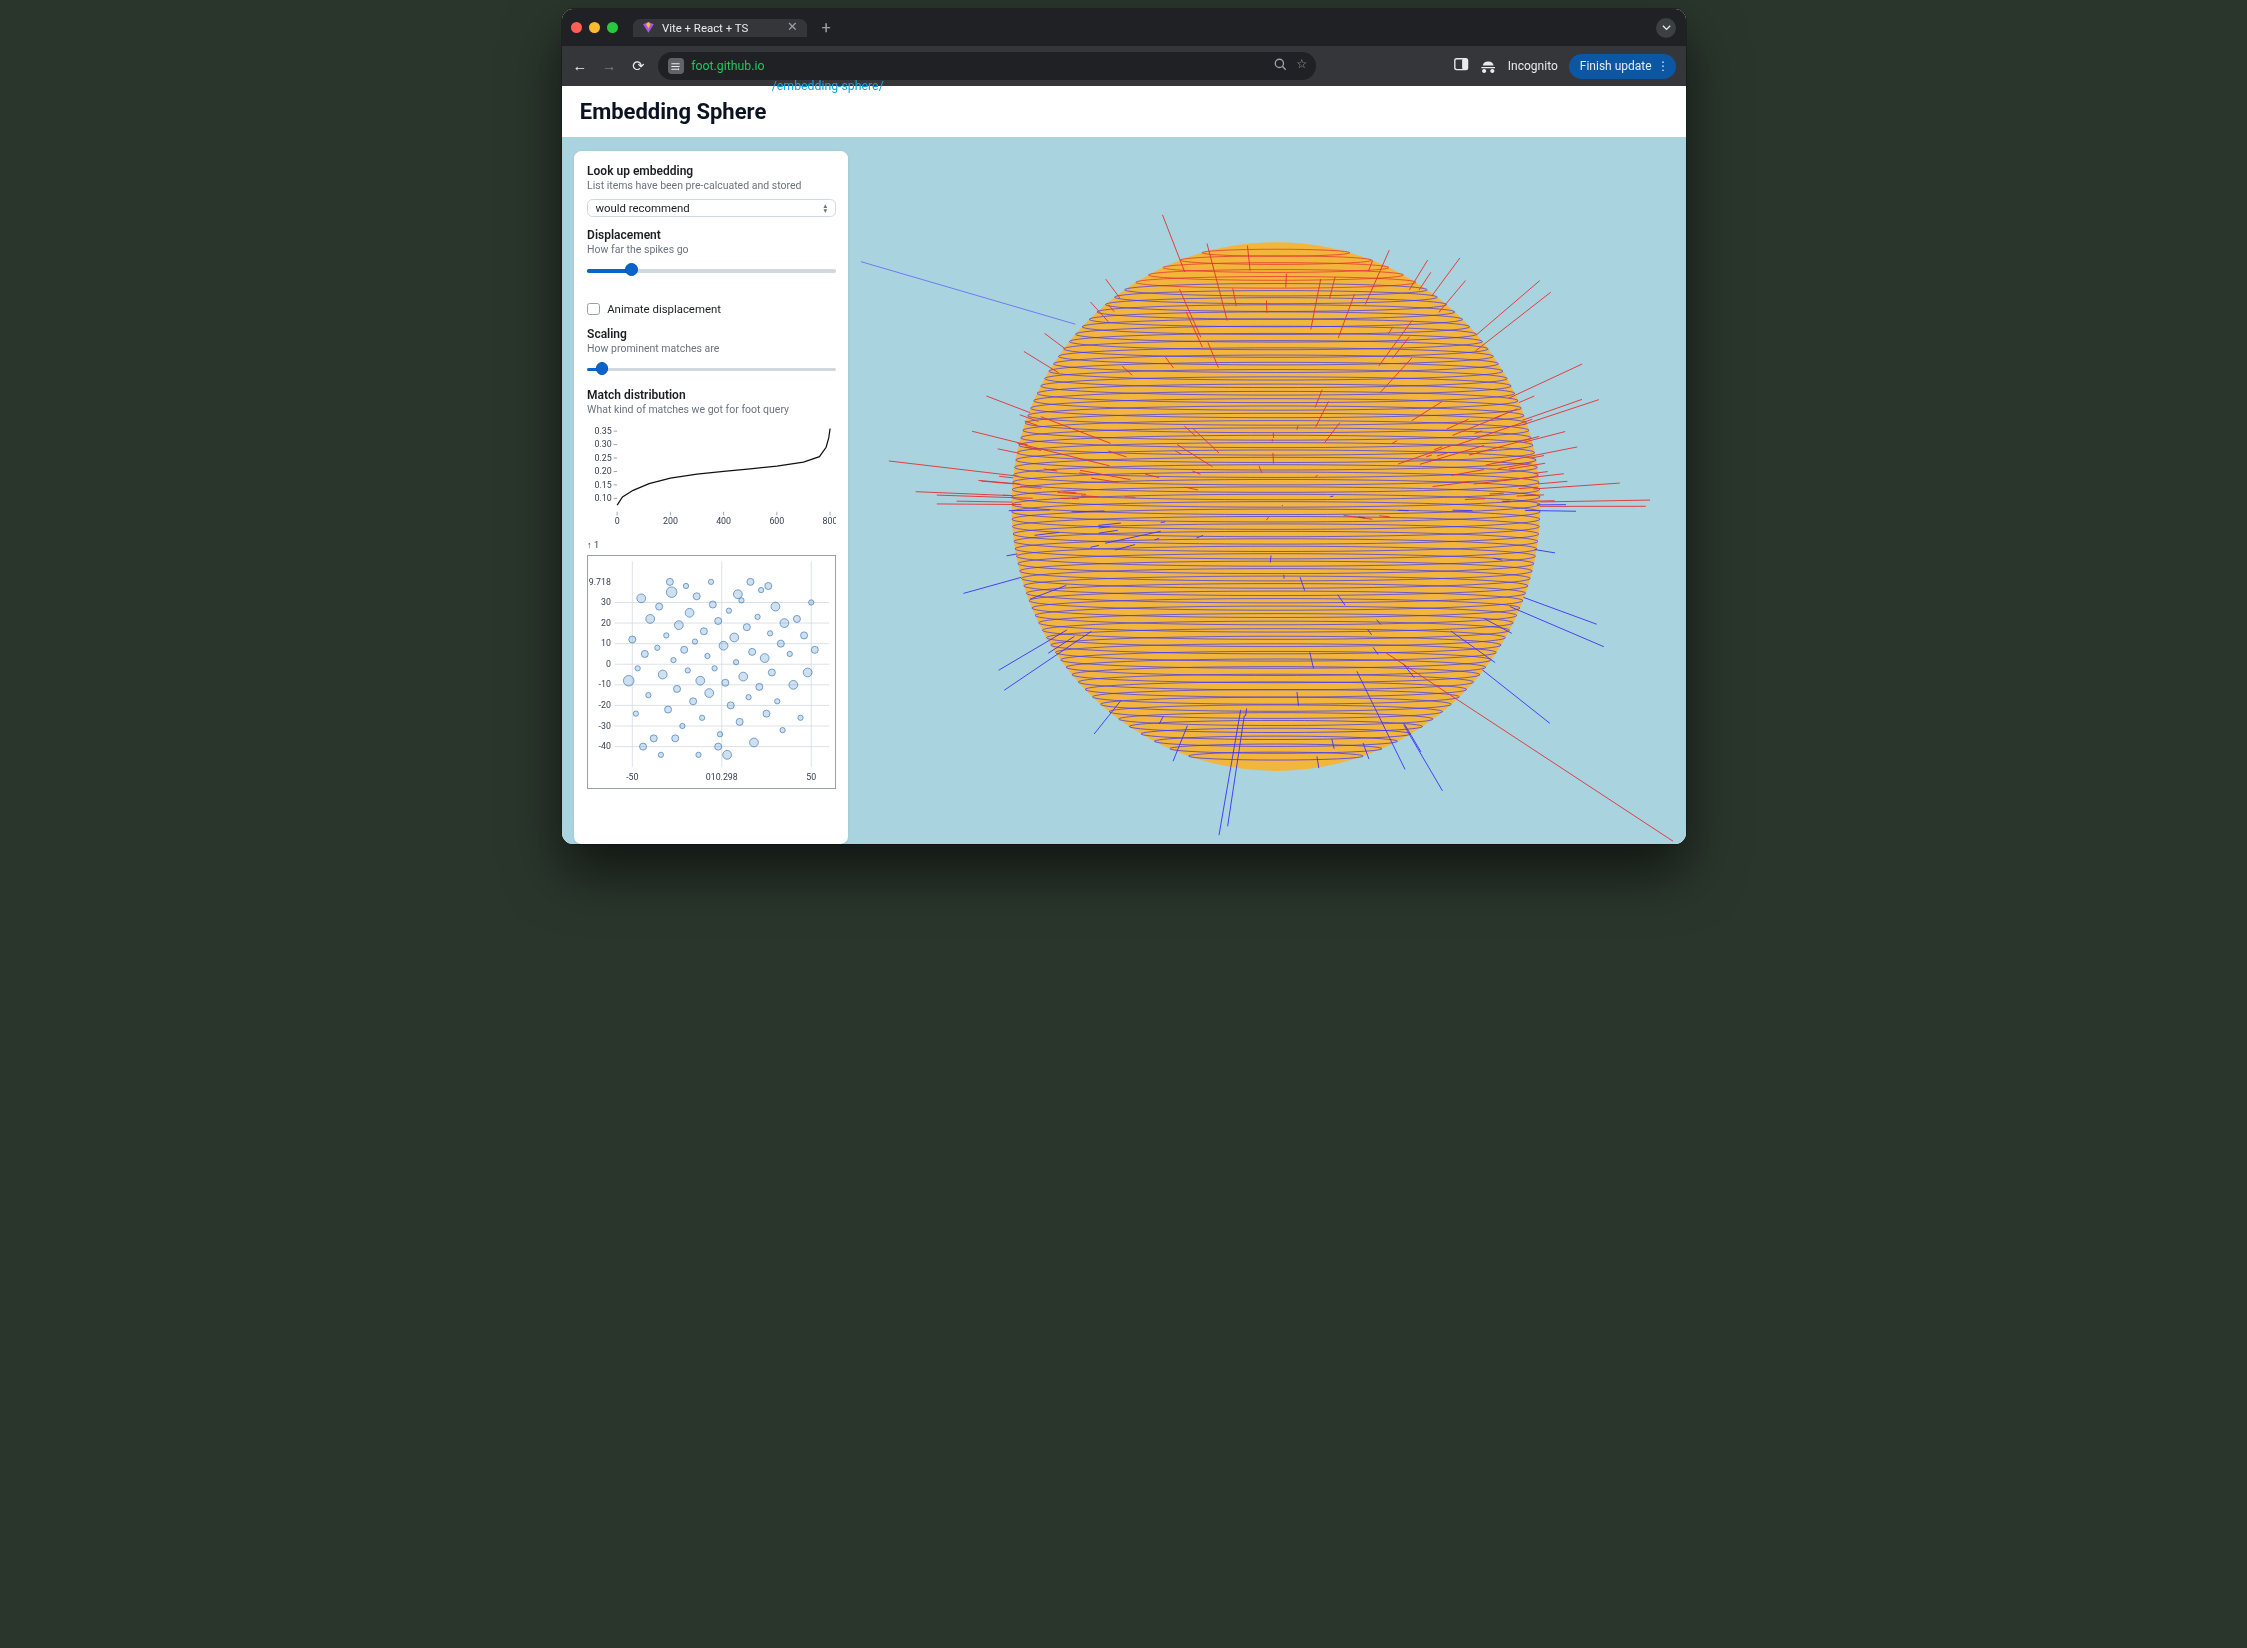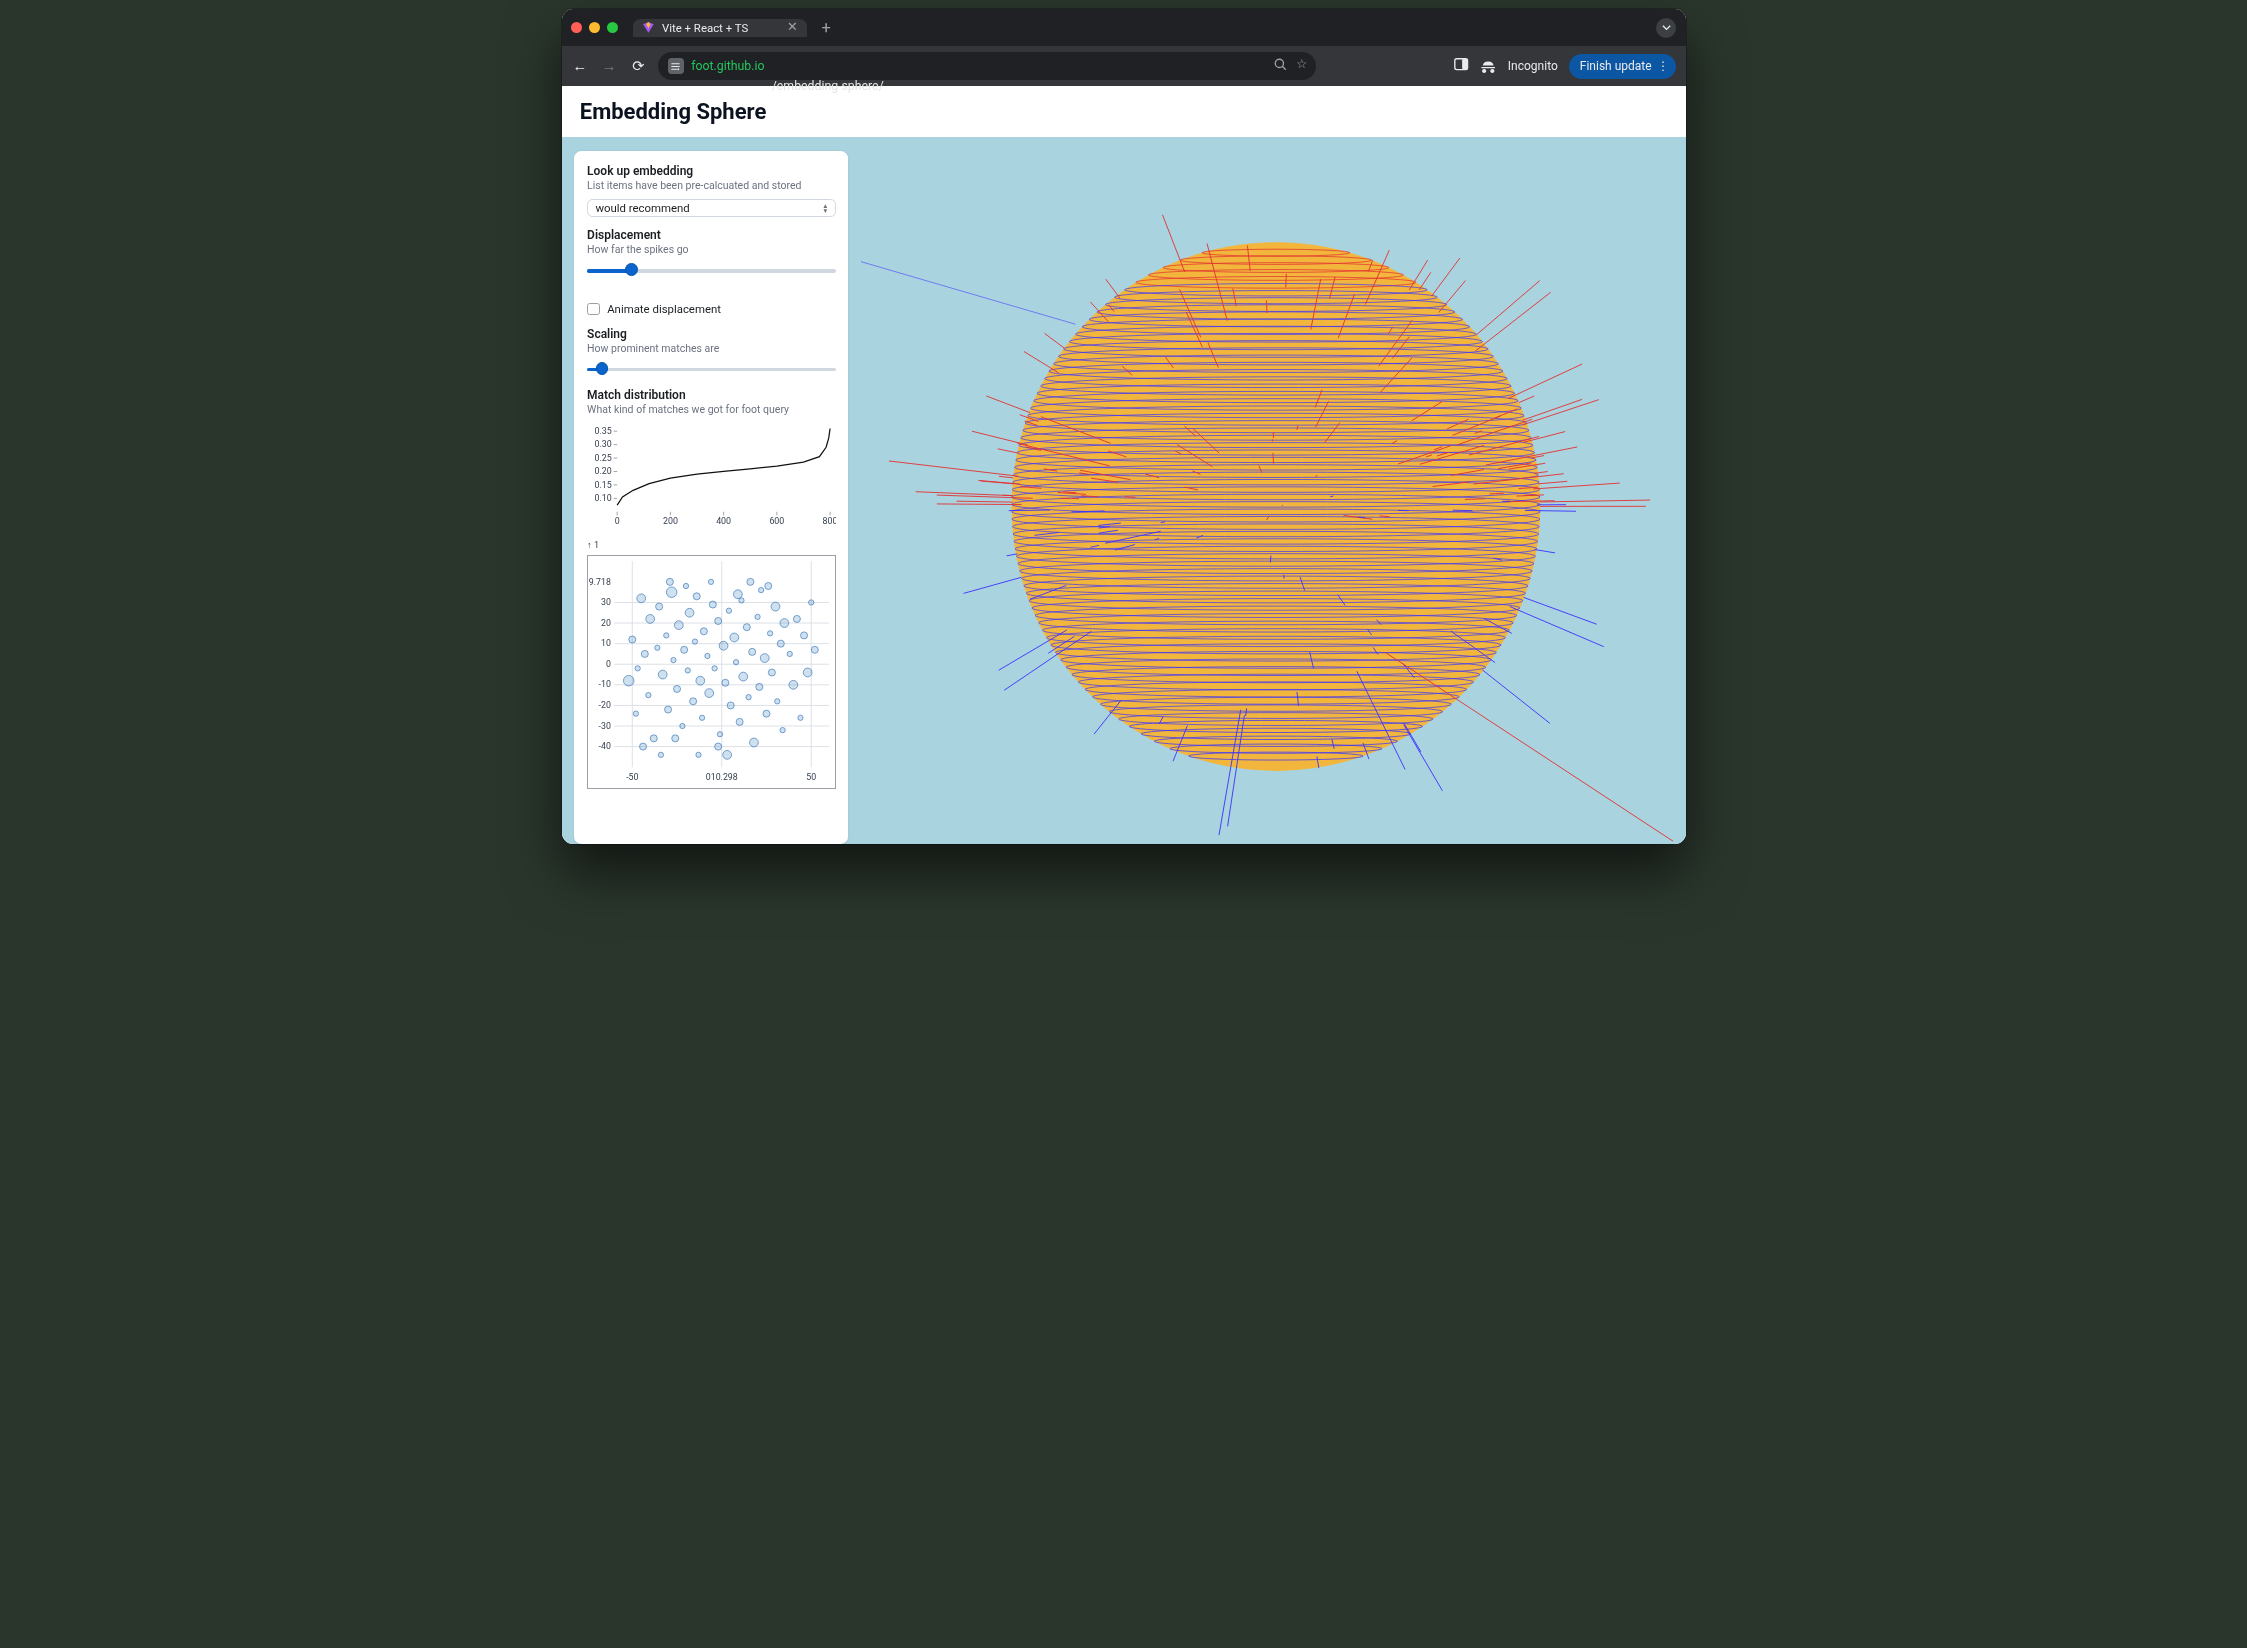--- a/index.html
+++ b/index.html
@@ -68,21 +68,21 @@
     background: #202124;
     border-radius: 14.6px;
     display:flex; align-items:center;
     padding: 0 9.1px;
     color:#e8eaed;
     font-size: 12.3px;
     gap: 7.3px;
   }
   .addr .site-chip { width:16.4px;height:16.4px;border-radius:3.7px;background:#5f6368;display:flex;align-items:center;justify-content:center;font-size:9.1px;color:#e8eaed;}
   .addr .host { color:#22c55e; }
-  .addr .path { color:#e5e5e5;margin-top:40px; }
+  .addr .path { color:#0ea5e9;margin-top:40px; }
   .addr .right { margin-left:auto; display:flex; gap:9.1px; color:#9aa0a6; }
   .toolbar .grow { flex:1; }
   .incog { display:flex; align-items:center; gap:11px; color:#e8eaed; font-size:12px; }
   .incog svg { width:16.4px;height:16.4px; }
   .finish {
     background:#0b57a4; color:#e8eaed;
     padding: 5.5px 7.3px 5.5px 11px;
     border-radius: 14.6px;
     display:flex; align-items:center; gap:5.5px;
     font-size:12px;

